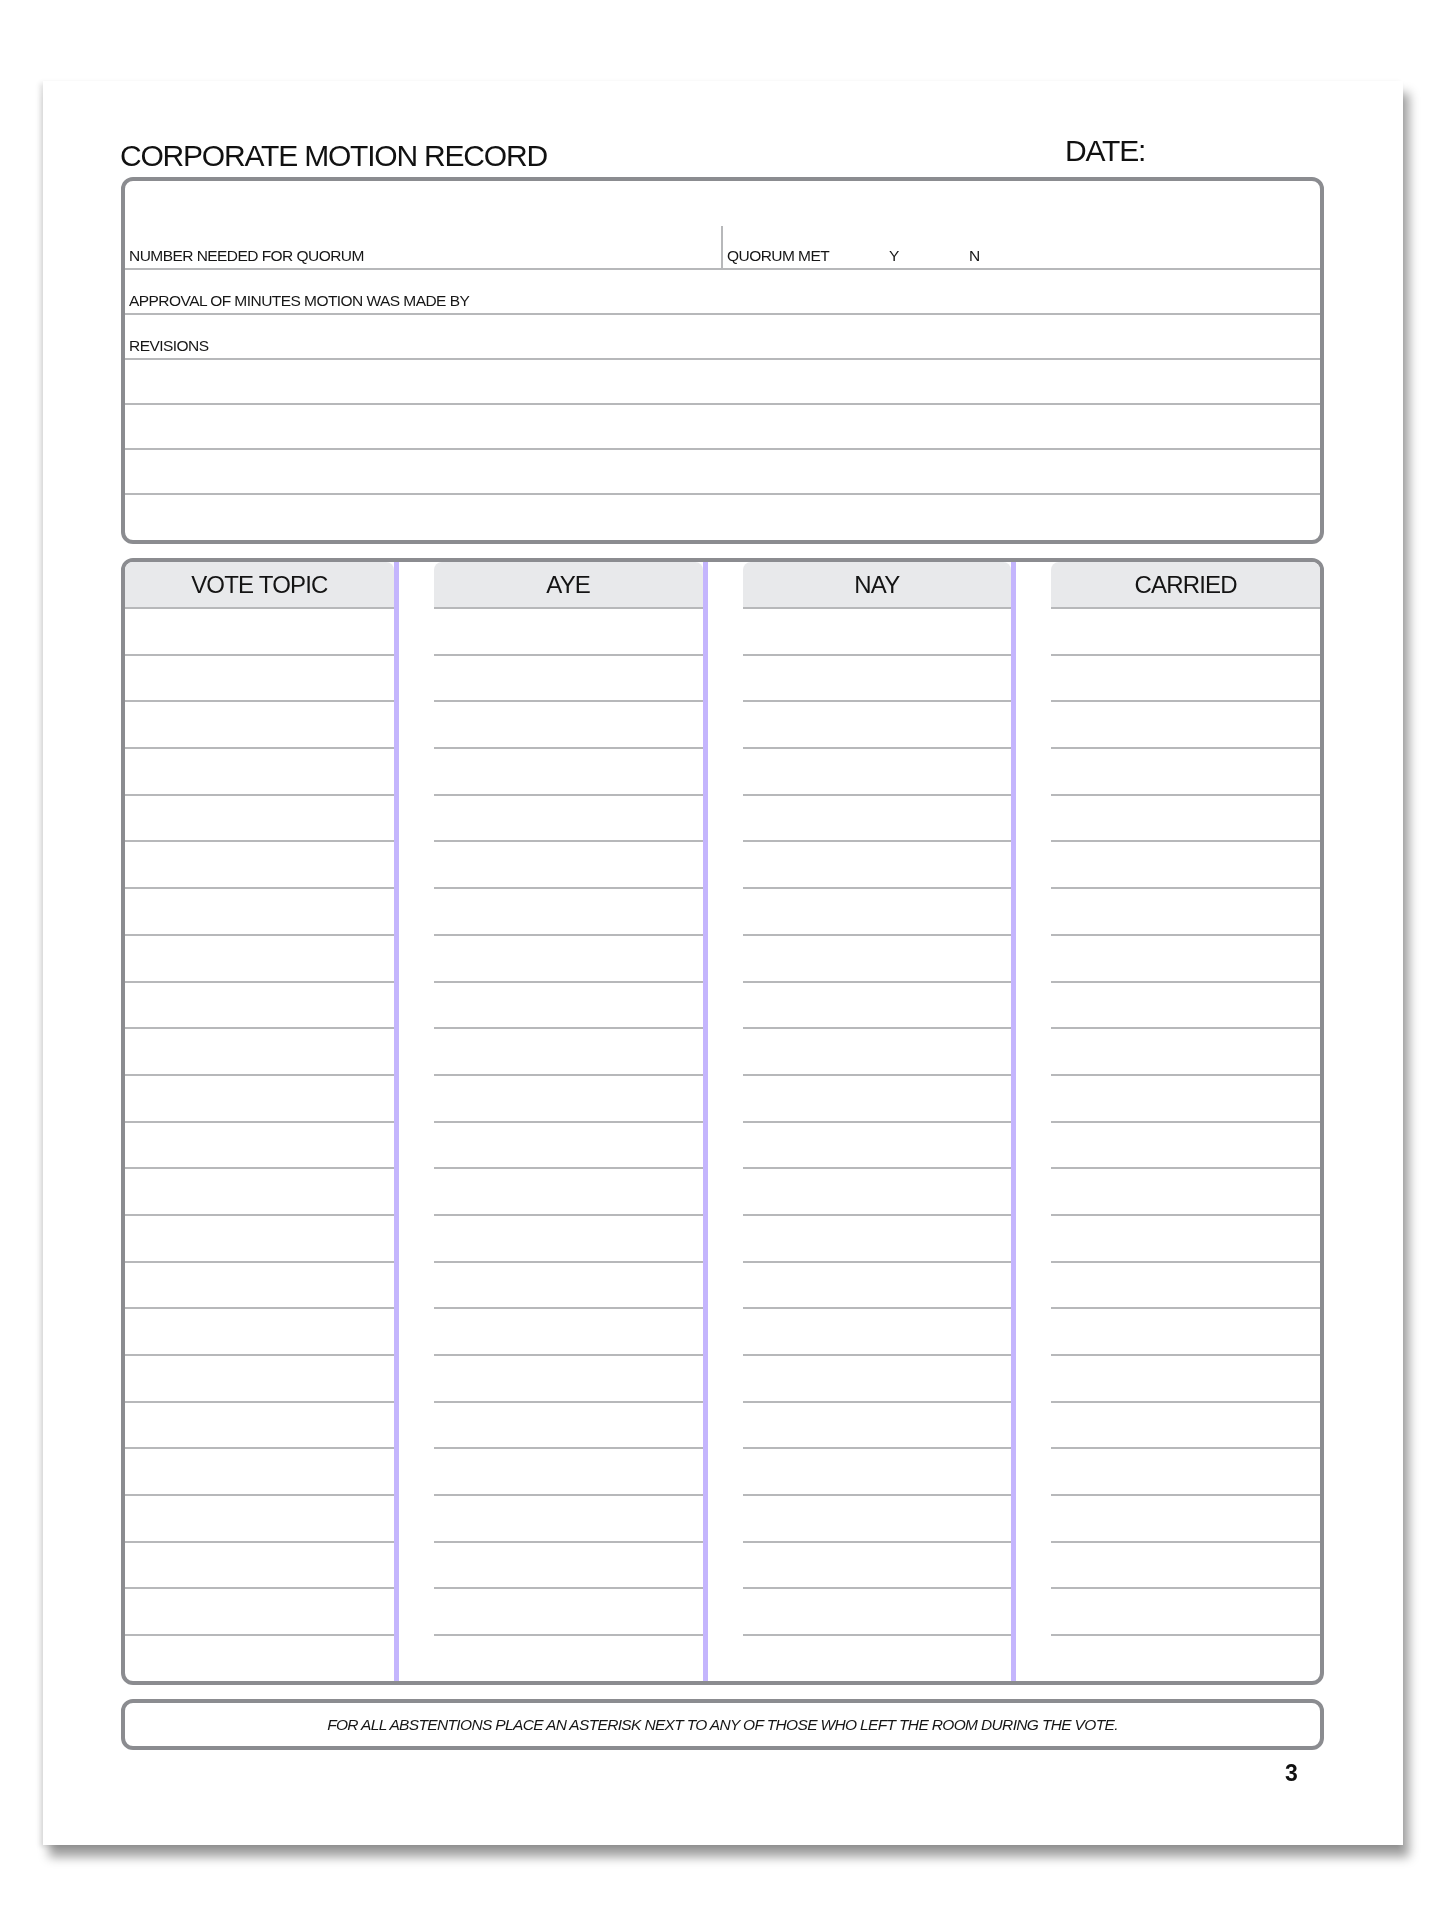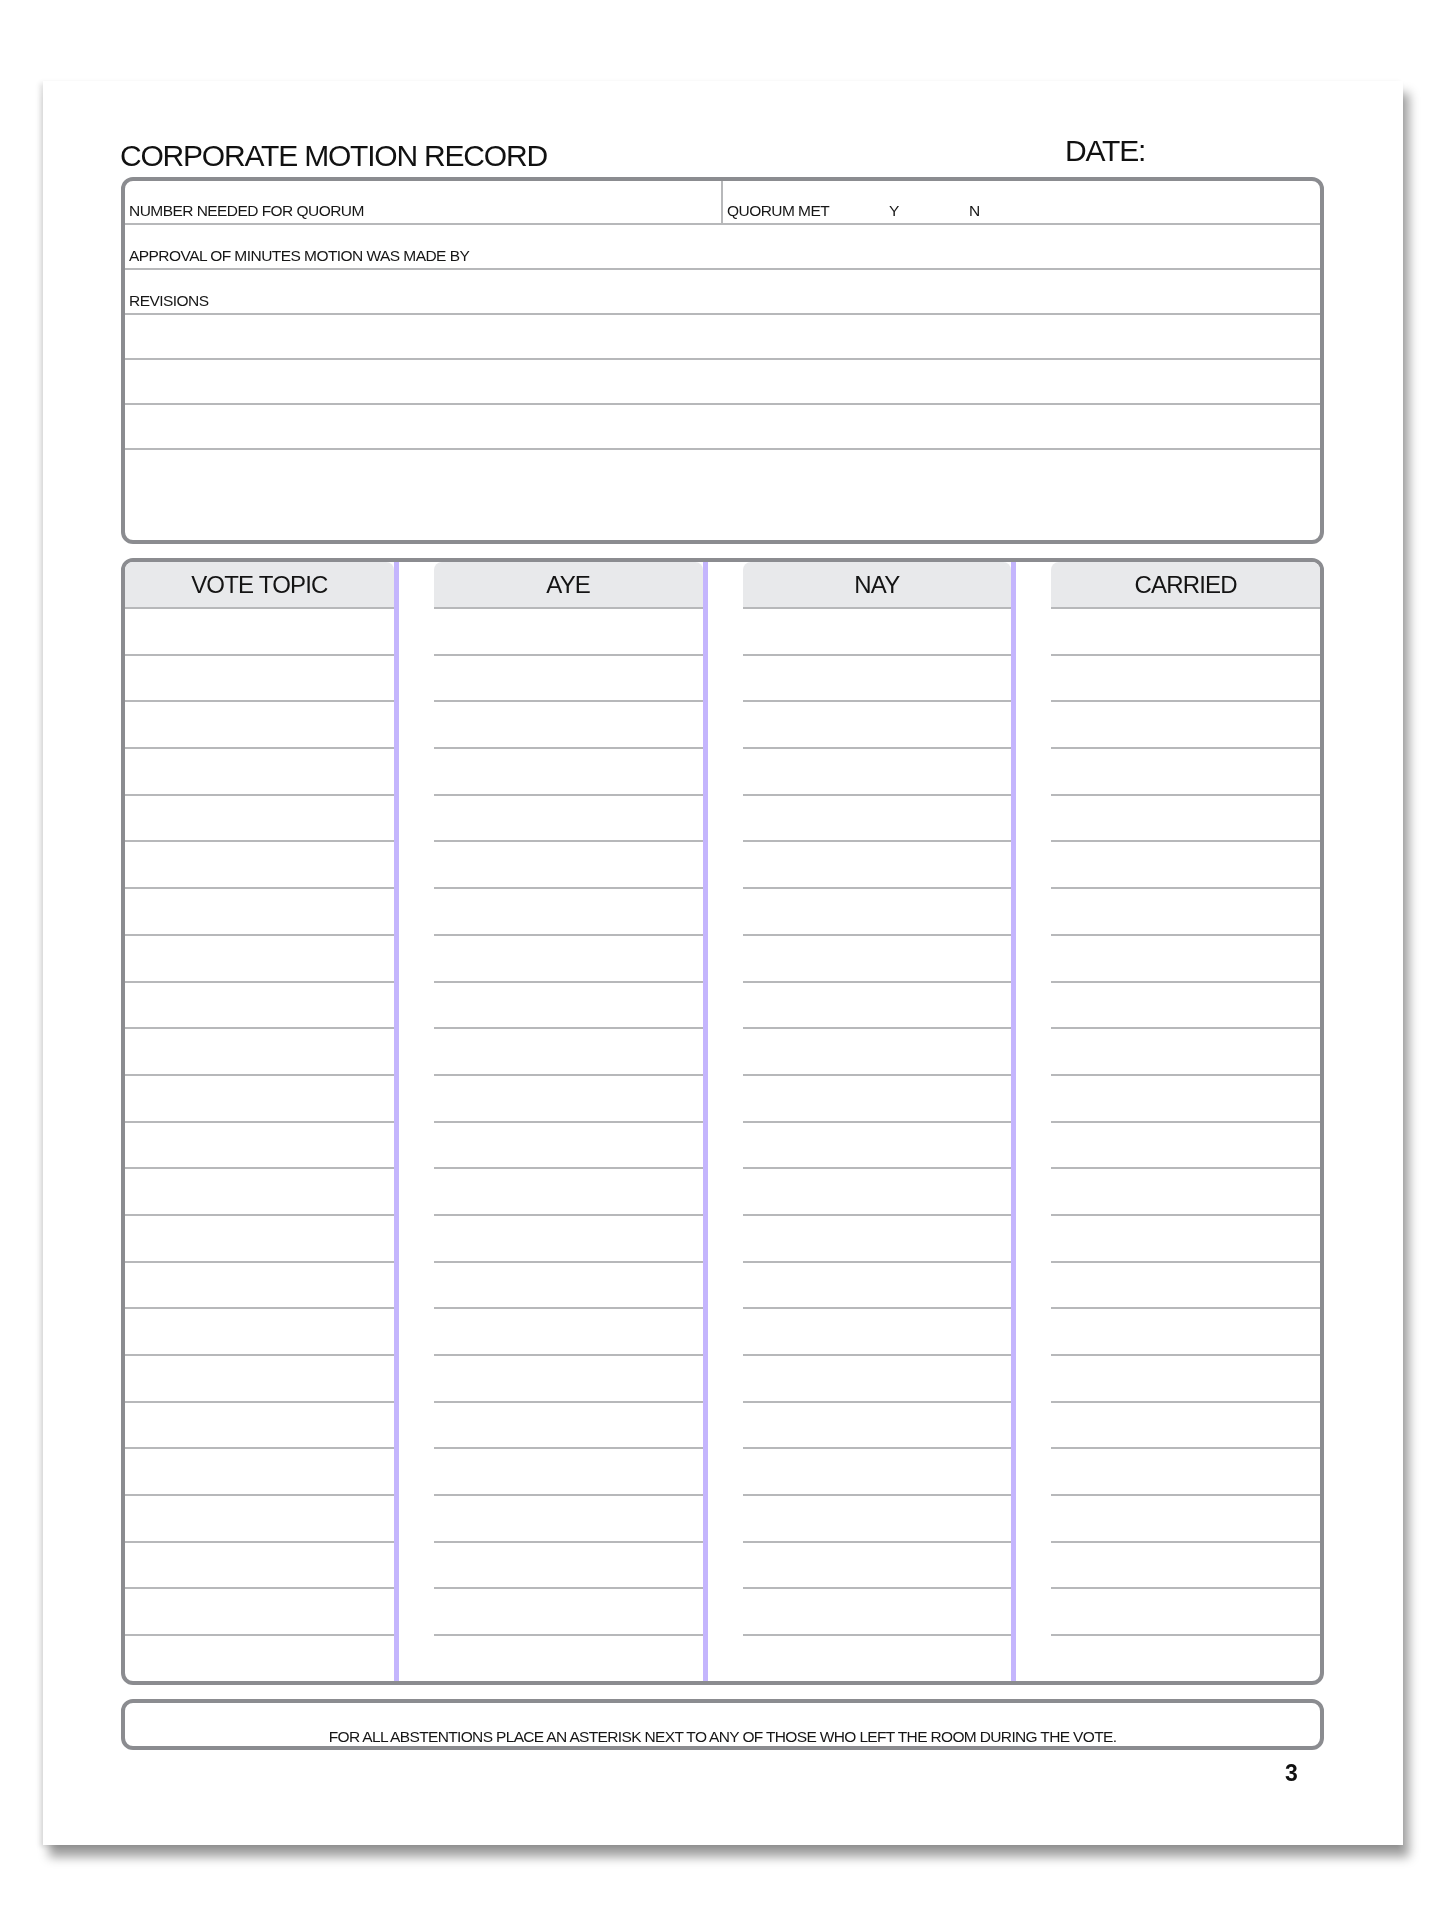--- a/index.html
+++ b/index.html
@@ -6,38 +6,38 @@
   body { width:1445px; height:1927px; background:#ffffff; position:relative; overflow:hidden;
          font-family:"Liberation Sans", sans-serif; color:#1a1a1a; }
   .page { position:absolute; left:43px; top:81px; width:1360px; height:1764px; background:#ffffff;
           box-shadow: 6px 12px 10px rgba(0,0,0,0.38), -3px 2px 5px rgba(0,0,0,0.12); }
   .abs { position:absolute; }
   .title { left:120px; top:139px; font-size:30px; letter-spacing:-1.2px; white-space:nowrap; color:#111; }
   .date { left:1065px; top:134px; font-size:30px; letter-spacing:-1.2px; white-space:nowrap; color:#111; }
   .box { position:absolute; left:121px; width:1195px; border:4px solid #8b8c90; border-radius:12px; background:#fff; }
   .top-box { top:177px; height:359px; overflow:hidden; }
   .row { position:relative; height:43px; border-bottom:2px solid #b7b8ba; display:flex; }
-  .row.first { height:42px; }
+  .row.first { height:42px;margin-top:45px; }
   .row.last { border-bottom:none; height:44px; }
   .cell { position:relative; height:100%; display:flex; align-items:flex-end; }
   .cell.left { width:596px; border-right:2px solid #b7b8ba; }
   .cell.full { flex:1; }
   .cell.right { flex:1; }
   .lbl { font-size:15.5px; letter-spacing:-0.55px; padding:0 0 3px 4px; white-space:nowrap; color:#161616; }
   .yn { position:absolute; bottom:3px; font-size:15.5px; color:#161616; }
   .vote { top:558px; height:1119px; display:flex; overflow:hidden; border-radius:12px; }
   .col { position:relative; flex:1; height:100%; }
   .col + .col { border-left:5px solid #c4b5fd;padding-left:35px; }
   .col-head { height:45px; background:#e8e9eb; border-bottom:2px solid #b7b8ba; display:flex; align-items:center; justify-content:center;
               font-size:24px; letter-spacing:-0.8px; color:#141414; border-top-left-radius:8px; border-top-right-radius:8px; }
   .col:first-child .col-head { border-top-left-radius:0; }
   .col:last-child .col-head { border-top-right-radius:0; }
   .vrow { height:44.7px; border-bottom:2px solid #b7b8ba; }
   .vrow:last-child { border-bottom:none; }
-  .footer { top:1699px; height:43px; display:flex; align-items:flex-end; justify-content:center; }
+  .footer { top:1699px; height:43px; display:flex; align-items:center; justify-content:center;font-style:italic; }
   .footer-text { font-size:15.5px; letter-spacing:-0.65px; color:#161616; white-space:nowrap; }
   .pagenum { left:1285px; top:1760px; font-size:23px; font-weight:bold; color:#111; }
 </style>
 </head>
 <body>
 
 <div class="page"></div>
 
 <div class="abs title">CORPORATE MOTION RECORD</div>
 <div class="abs date">DATE:</div>

